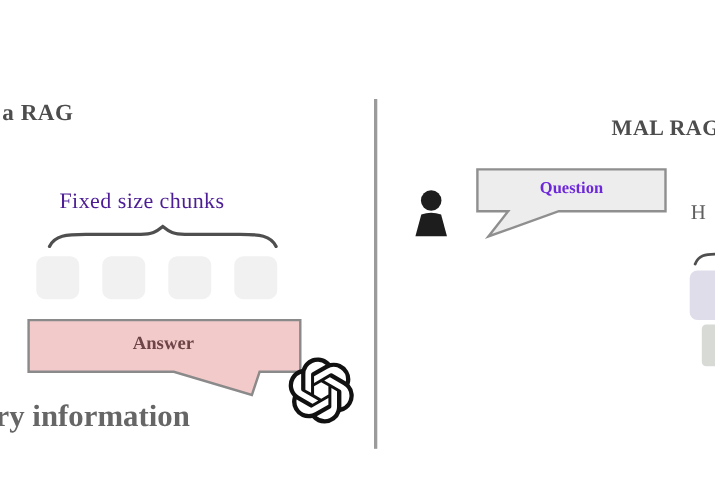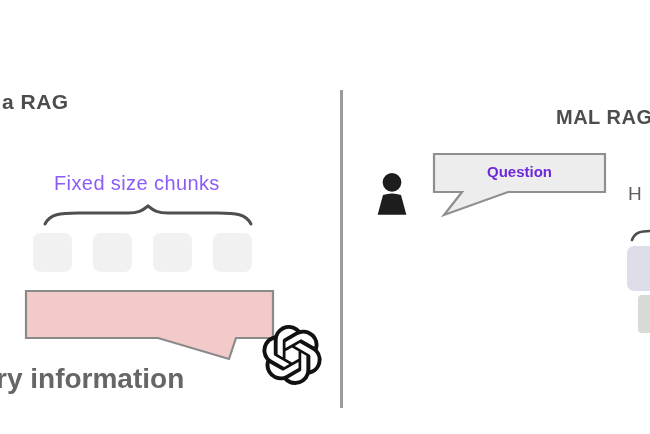--- a/index.html
+++ b/index.html
@@ -1,22 +1,22 @@
 <!DOCTYPE html>
 <html><head>
 <meta charset="utf-8">
 <style>
   html,body{margin:0;padding:0;background:#fff;}
   #stage{
     position:relative;width:650px;height:434px;background:#ffffff;
-    overflow:hidden;font-family:Liberation Sans, sans-serif;
+    overflow:hidden;font-family:Liberation Serif, serif;
   }
   .abs{position:absolute;}
   .heading{font-weight:bold;color:#4d4d4d;white-space:nowrap;}
-  .muted{color:#8b5cf6;white-space:nowrap;}
+  .muted{color:#4c1d95;white-space:nowrap;}
   
   .left-title{left:2px;top:90px;font-size:21px;letter-spacing:.5px;}
   .chunks-label{left:54px;top:172px;font-size:20px;letter-spacing:.4px;}
   .brace{left:42px;top:203px;}
   .chunk{
     top:233px;width:39px;height:39px;border-radius:8px;background:#f1f1f1;
   }
   .chunk.c1{left:33px;} .chunk.c2{left:93px;} .chunk.c3{left:153px;} .chunk.c4{left:213px;}
   .answer-bubble-svg{left:24px;top:289px;}
   .answer-text{
@@ -54,20 +54,21 @@
   </svg>
 
   <div class="abs chunk c1"></div>
   <div class="abs chunk c2"></div>
   <div class="abs chunk c3"></div>
   <div class="abs chunk c4"></div>
 
   <svg class="abs answer-bubble-svg" width="260" height="100" viewBox="0 0 260 100">
     <path d="M2 2 H249 V49 H212 L205 70 L134 49 H2 Z" fill="#f3caca" stroke="#8a8a8a" stroke-width="2.2" stroke-linejoin="miter"></path>
   </svg>
+  <div class="abs answer-text">Answer</div>
 
   <svg class="abs openai" width="60" height="62" viewBox="0 0 24 24">
     <path fill="#111111" d="M22.2819 9.8211a5.9847 5.9847 0 0 0-.5157-4.9108 6.0462 6.0462 0 0 0-6.5098-2.9A6.0651 6.0651 0 0 0 4.9807 4.1818a5.9847 5.9847 0 0 0-3.9977 2.9 6.0462 6.0462 0 0 0 .7427 7.0966 5.98 5.98 0 0 0 .511 4.9107 6.051 6.051 0 0 0 6.5146 2.9001A5.9847 5.9847 0 0 0 13.2599 24a6.0557 6.0557 0 0 0 5.7718-4.2058 5.9894 5.9894 0 0 0 3.9977-2.9001 6.0557 6.0557 0 0 0-.7475-7.073zm-9.022 12.6081a4.4755 4.4755 0 0 1-2.8764-1.0408l.1419-.0804 4.7783-2.7582a.7948.7948 0 0 0 .3927-.6813v-6.7369l2.02 1.1686a.071.071 0 0 1 .038.052v5.5826a4.504 4.504 0 0 1-4.4945 4.4944zm-9.6607-4.1254a4.4708 4.4708 0 0 1-.5346-3.0137l.142.0852 4.783 2.7582a.7712.7712 0 0 0 .7806 0l5.8428-3.3685v2.3324a.0804.0804 0 0 1-.0332.0615L9.74 19.9502a4.4992 4.4992 0 0 1-6.1408-1.6464zM2.3408 7.8956a4.485 4.485 0 0 1 2.3655-1.9728V11.6a.7664.7664 0 0 0 .3879.6765l5.8144 3.3543-2.0201 1.1685a.0757.0757 0 0 1-.071 0l-4.8303-2.7865A4.504 4.504 0 0 1 2.3408 7.8956zm16.5963 3.8558L13.1038 8.364 15.1192 7.2a.0757.0757 0 0 1 .071 0l4.8303 2.7913a4.4944 4.4944 0 0 1-.6765 8.1042v-5.6772a.79.79 0 0 0-.407-.667zm2.0107-3.0231l-.142-.0852-4.7735-2.7818a.7759.7759 0 0 0-.7854 0L9.409 9.2297V6.8974a.0662.0662 0 0 1 .0284-.0615l4.8303-2.7866a4.4992 4.4992 0 0 1 6.6802 4.66zM8.3065 12.863l-2.02-1.1638a.0804.0804 0 0 1-.038-.0567V6.0742a4.4992 4.4992 0 0 1 7.3757-3.4537l-.142.0805L8.704 5.459a.7948.7948 0 0 0-.3927.6813zm1.0976-2.3654l2.602-1.4998 2.6069 1.4998v2.9994l-2.5974 1.4997-2.6067-1.4997Z"></path>
   </svg>
 
   <div class="abs bottom-caption">ry information</div>
 
   <div class="abs divider"></div>
 
   <div class="abs heading right-title">MAL RAG</div>

